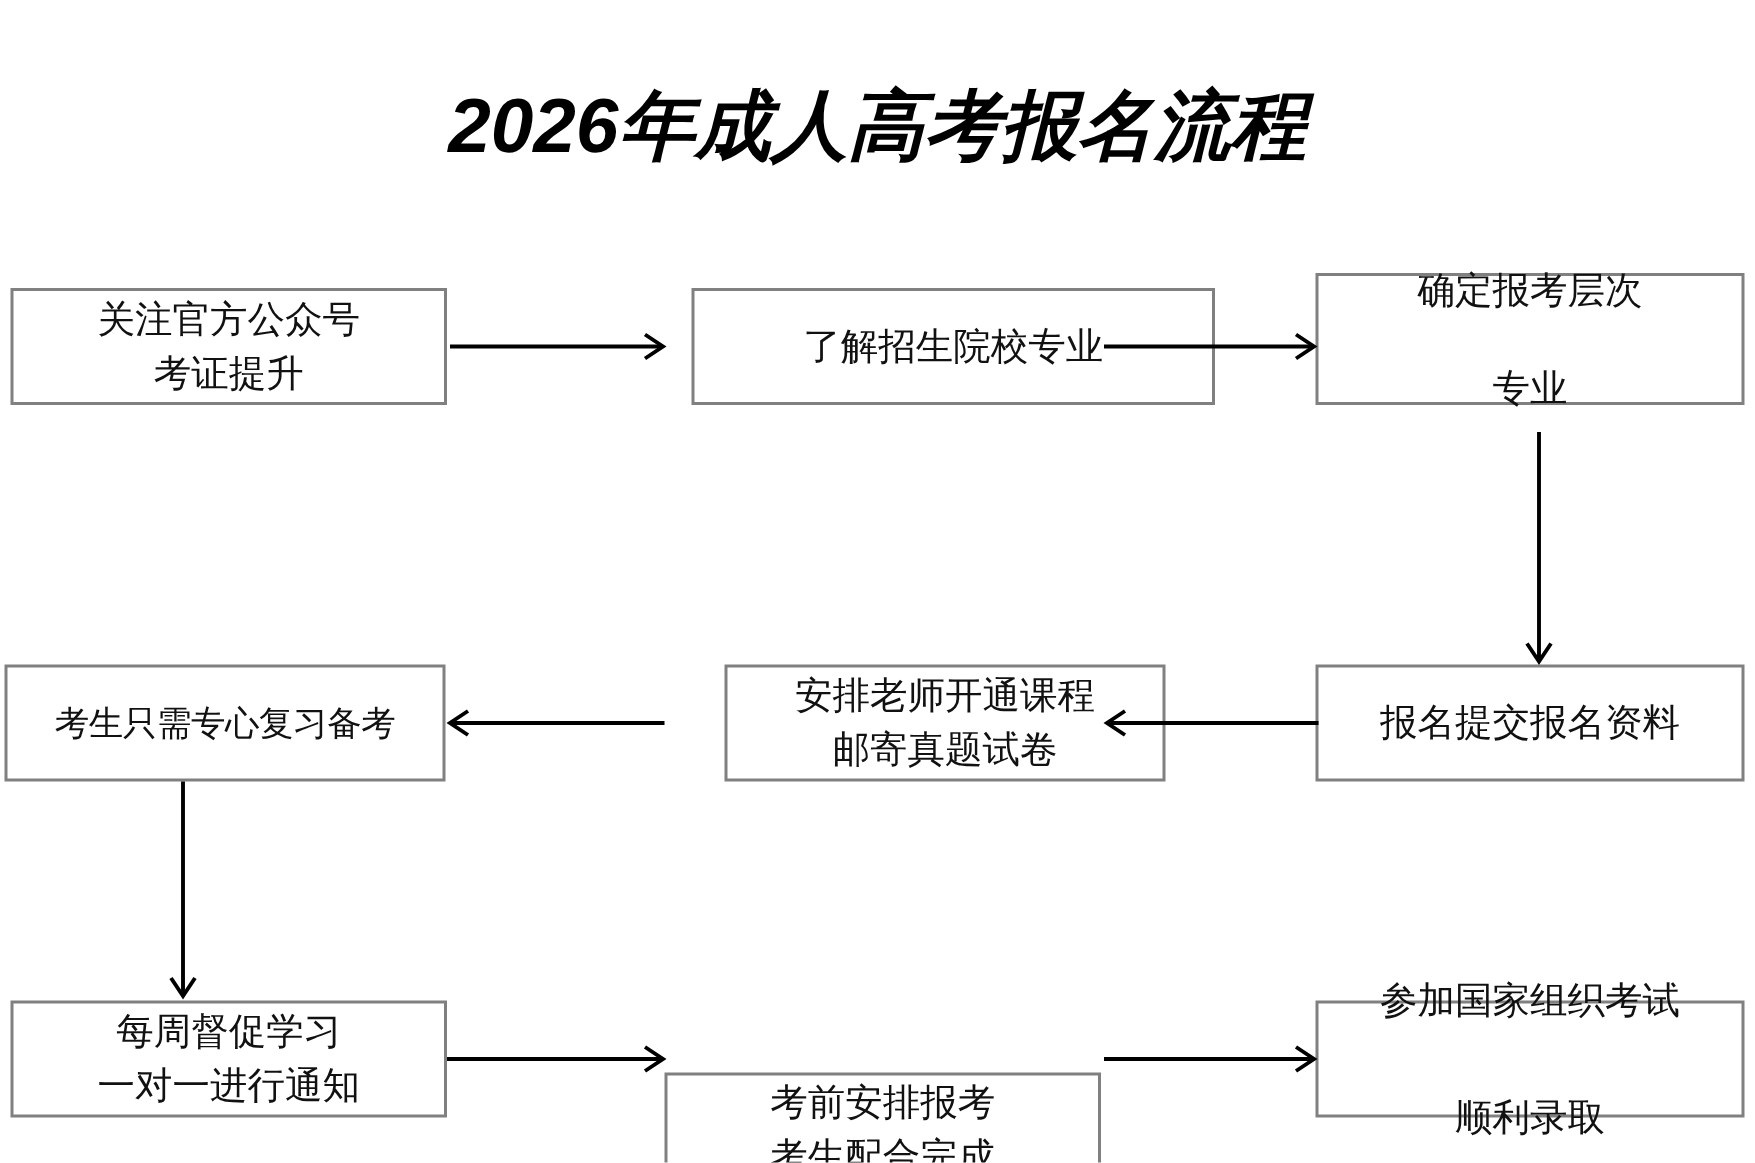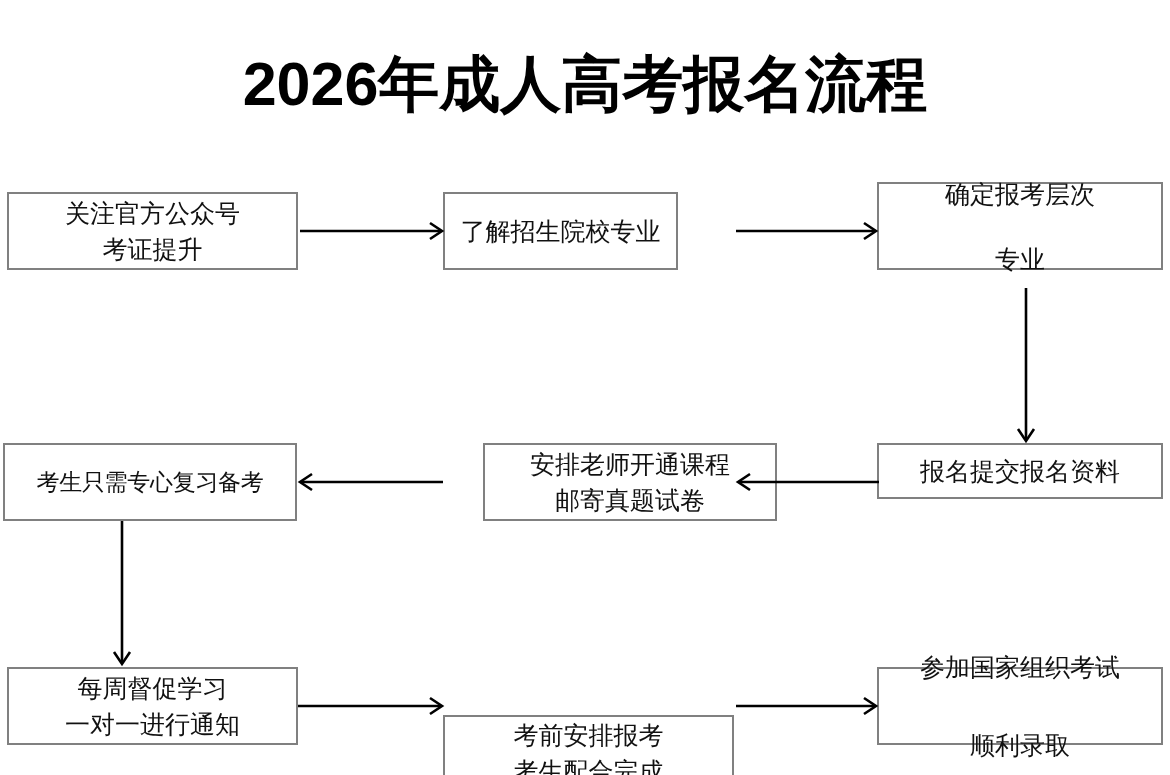--- a/index.html
+++ b/index.html
@@ -21,26 +21,27 @@
     inset: 0;
   }
 
   
   .chart-title {
     position: absolute;
     left: 0;
     top: 36px;
     width: 1170px;
     text-align: center;
-    font-size: 61px;
+    font-size: 51px;
     line-height: 96px;
     font-weight: 900;
     letter-spacing: 0px;
     color: #000000;
     white-space: nowrap;
+    font-style: italic;
   }
 
   
   .node {
     position: absolute;
     box-sizing: border-box;
     border: 2px solid #808080;
     background: #ffffff;
     display: flex;
     flex-direction: column;
@@ -56,27 +57,27 @@
   .node .line {
     display: block;
   }
   .node.tight {
     font-size: 23px;
     letter-spacing: -0.3px;
   }
 
   
   #node-1 { left: 7px;   top: 192px; width: 291px; height: 78px; }
-  #node-2 { left: 443px; top: 192px; width: 235px; height: 78px; }
+  #node-2 { left: 461px; top: 192px; width: 349px; height: 78px; }
   #node-3 { left: 877px; top: 182px; width: 286px; height: 88px; gap: 29px; }
 
   
   #node-4 { left: 3px;   top: 443px; width: 294px; height: 78px; }
   #node-5 { left: 440px; top: 443px; width: 294px; height: 78px; margin-left: 43px; }
-  #node-6 { left: 877px; top: 443px; width: 286px; height: 56px; }
+  #node-6 { left: 877px; top: 443px; width: 286px; height: 78px; }
 
   
   #node-7 { left: 7px;   top: 667px; width: 291px; height: 78px; }
   #node-8 { left: 443px; top: 702px; width: 291px; height: 76px; margin-top: 13px; }
   #node-9 { left: 877px; top: 667px; width: 286px; height: 78px; gap: 42px; }
 
   
   .arrow {
     position: absolute;
     overflow: visible;

